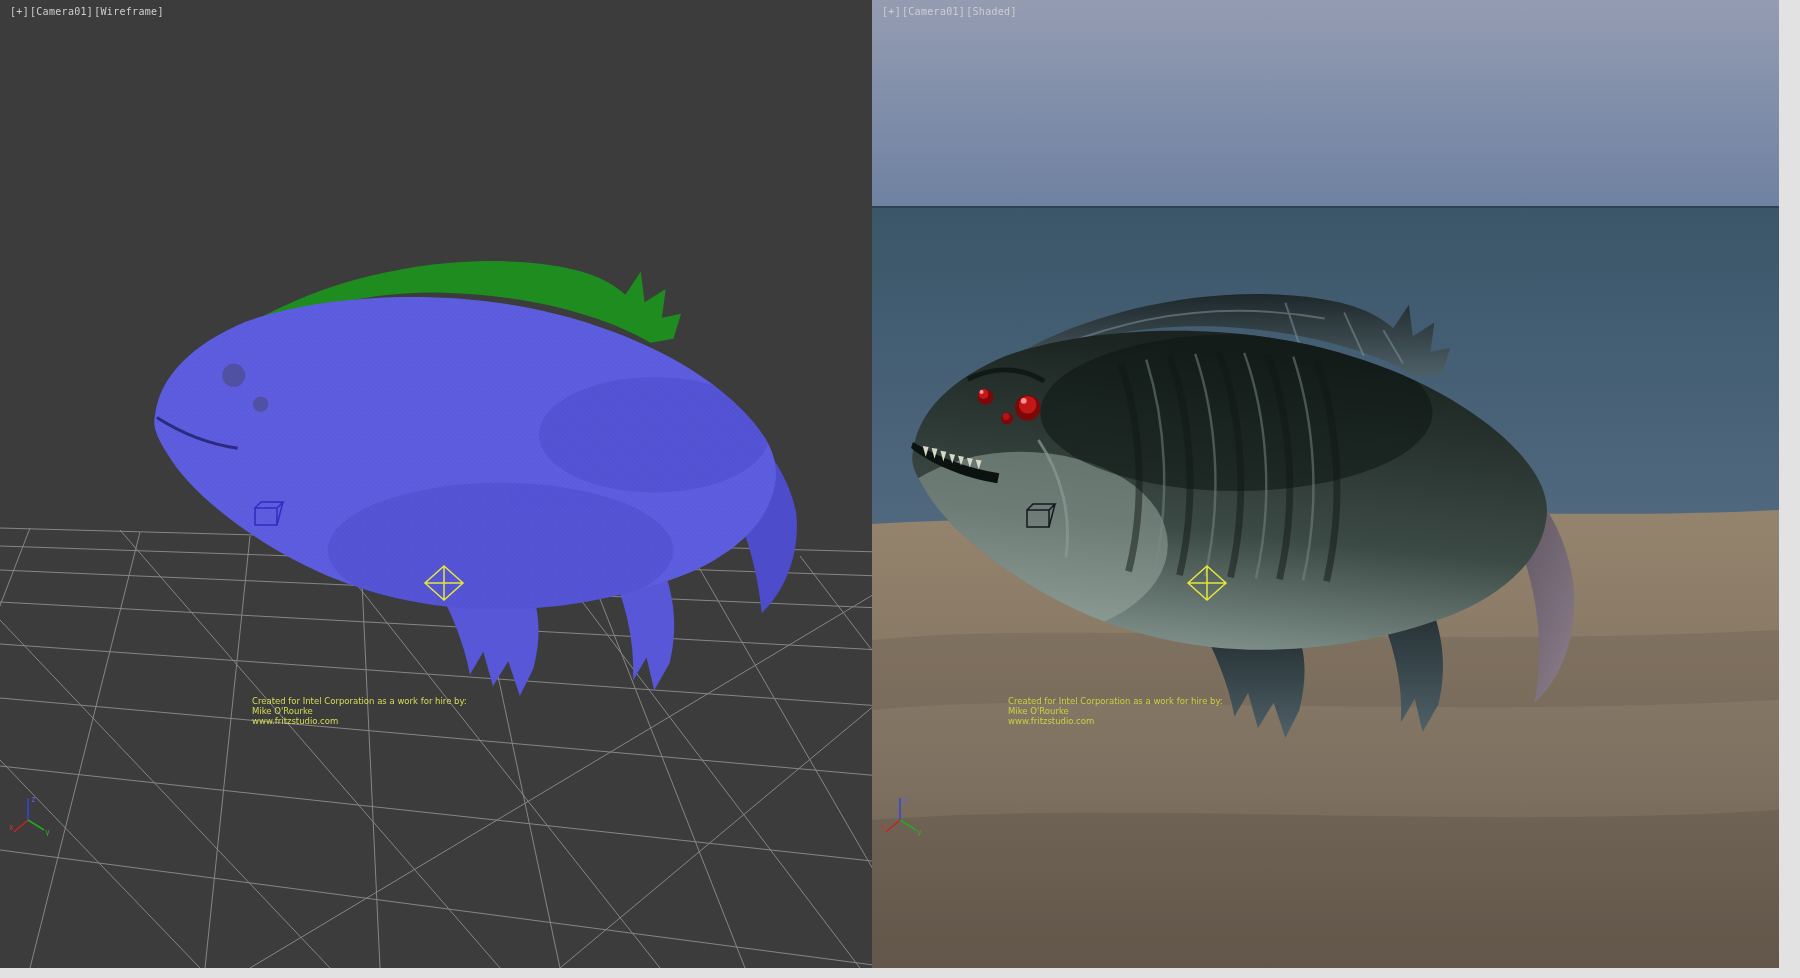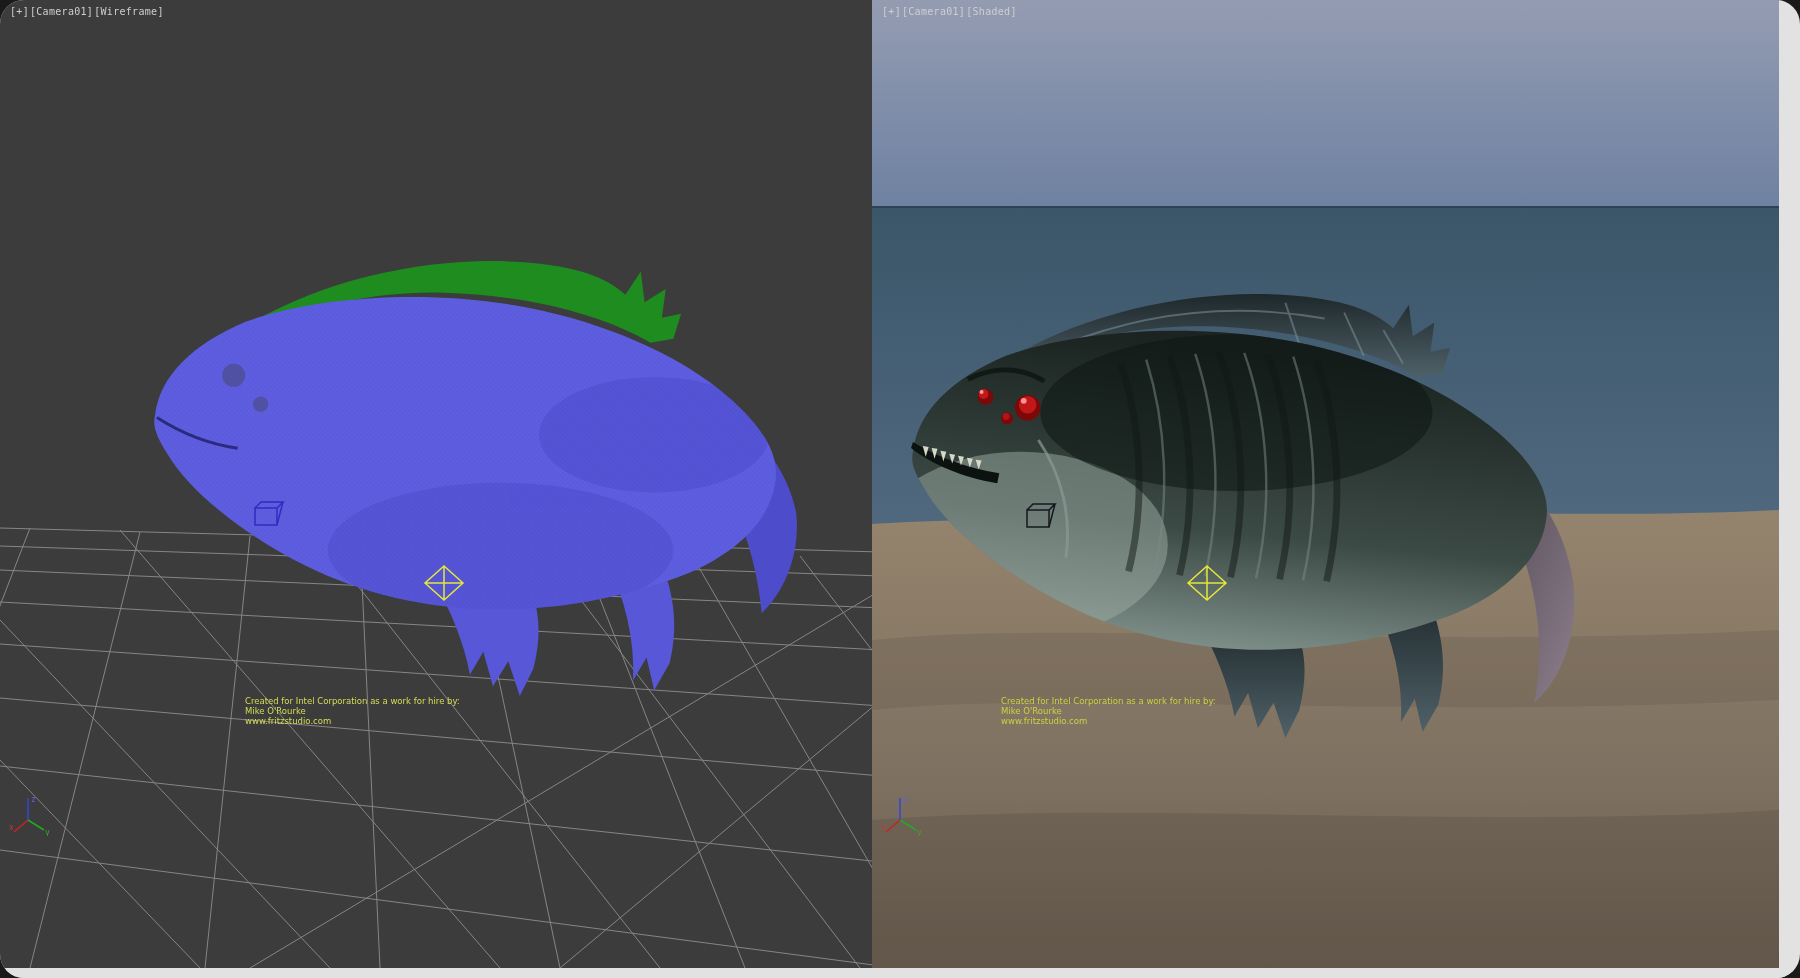--- a/index.html
+++ b/index.html
@@ -1,28 +1,28 @@
 <!DOCTYPE html>
 <html><head>
 <meta charset="utf-8">
 <style>
   html,body{margin:0;padding:0;background:#1a1a1a;}
   .stage{position:relative;width:1800px;height:978px;background:#e2e2e2;
-         font-family:"DejaVu Sans", sans-serif;overflow:hidden;border-radius:24px;}
+         font-family:"DejaVu Sans", sans-serif;overflow:hidden;}
   .viewport{position:absolute;top:0;height:968px;background:#3c3c3c;overflow:hidden;}
   .viewport.left{left:0;width:881px;}
   .viewport.right{left:872px;width:907px;}
   .divider{position:absolute;left:881px;top:0;width:12px;height:968px;background:#e2e2e2;cursor:col-resize;}
   .bottomstrip{position:absolute;left:0;top:968px;width:1800px;height:10px;background:#e2e2e2;cursor:row-resize;}
   .vp-label{position:absolute;left:10px;top:6px;z-index:5;
             font-family:"DejaVu Sans Mono", monospace;font-size:10px;color:#cfcfcf;
             letter-spacing:0.3px;user-select:none;}
   .vp-label span{margin-right:1px;cursor:pointer;}
   .scene{position:absolute;left:0;top:0;width:100%;height:100%;}
-  .credit{position:absolute;z-index:4;color:#d6de54;font-size:8.5px;line-height:10px;white-space:nowrap;}
+  .credit{position:absolute;z-index:4;color:#d6de54;font-size:8.5px;line-height:10px;white-space:nowrap;margin-left:7px;}
   .viewport.left .credit{left:245px;top:696px;}
   .viewport.right .credit{left:129px;top:696px;color:#ccd23e;}
   .axis{position:absolute;left:8px;bottom:132px;z-index:5;}
   .axis text{font-family:"DejaVu Sans Mono", monospace;font-size:8px;}
 </style>
 </head>
 <body>
 
 <svg width="0" height="0" style="position:absolute" aria-hidden="true">
   <defs>

